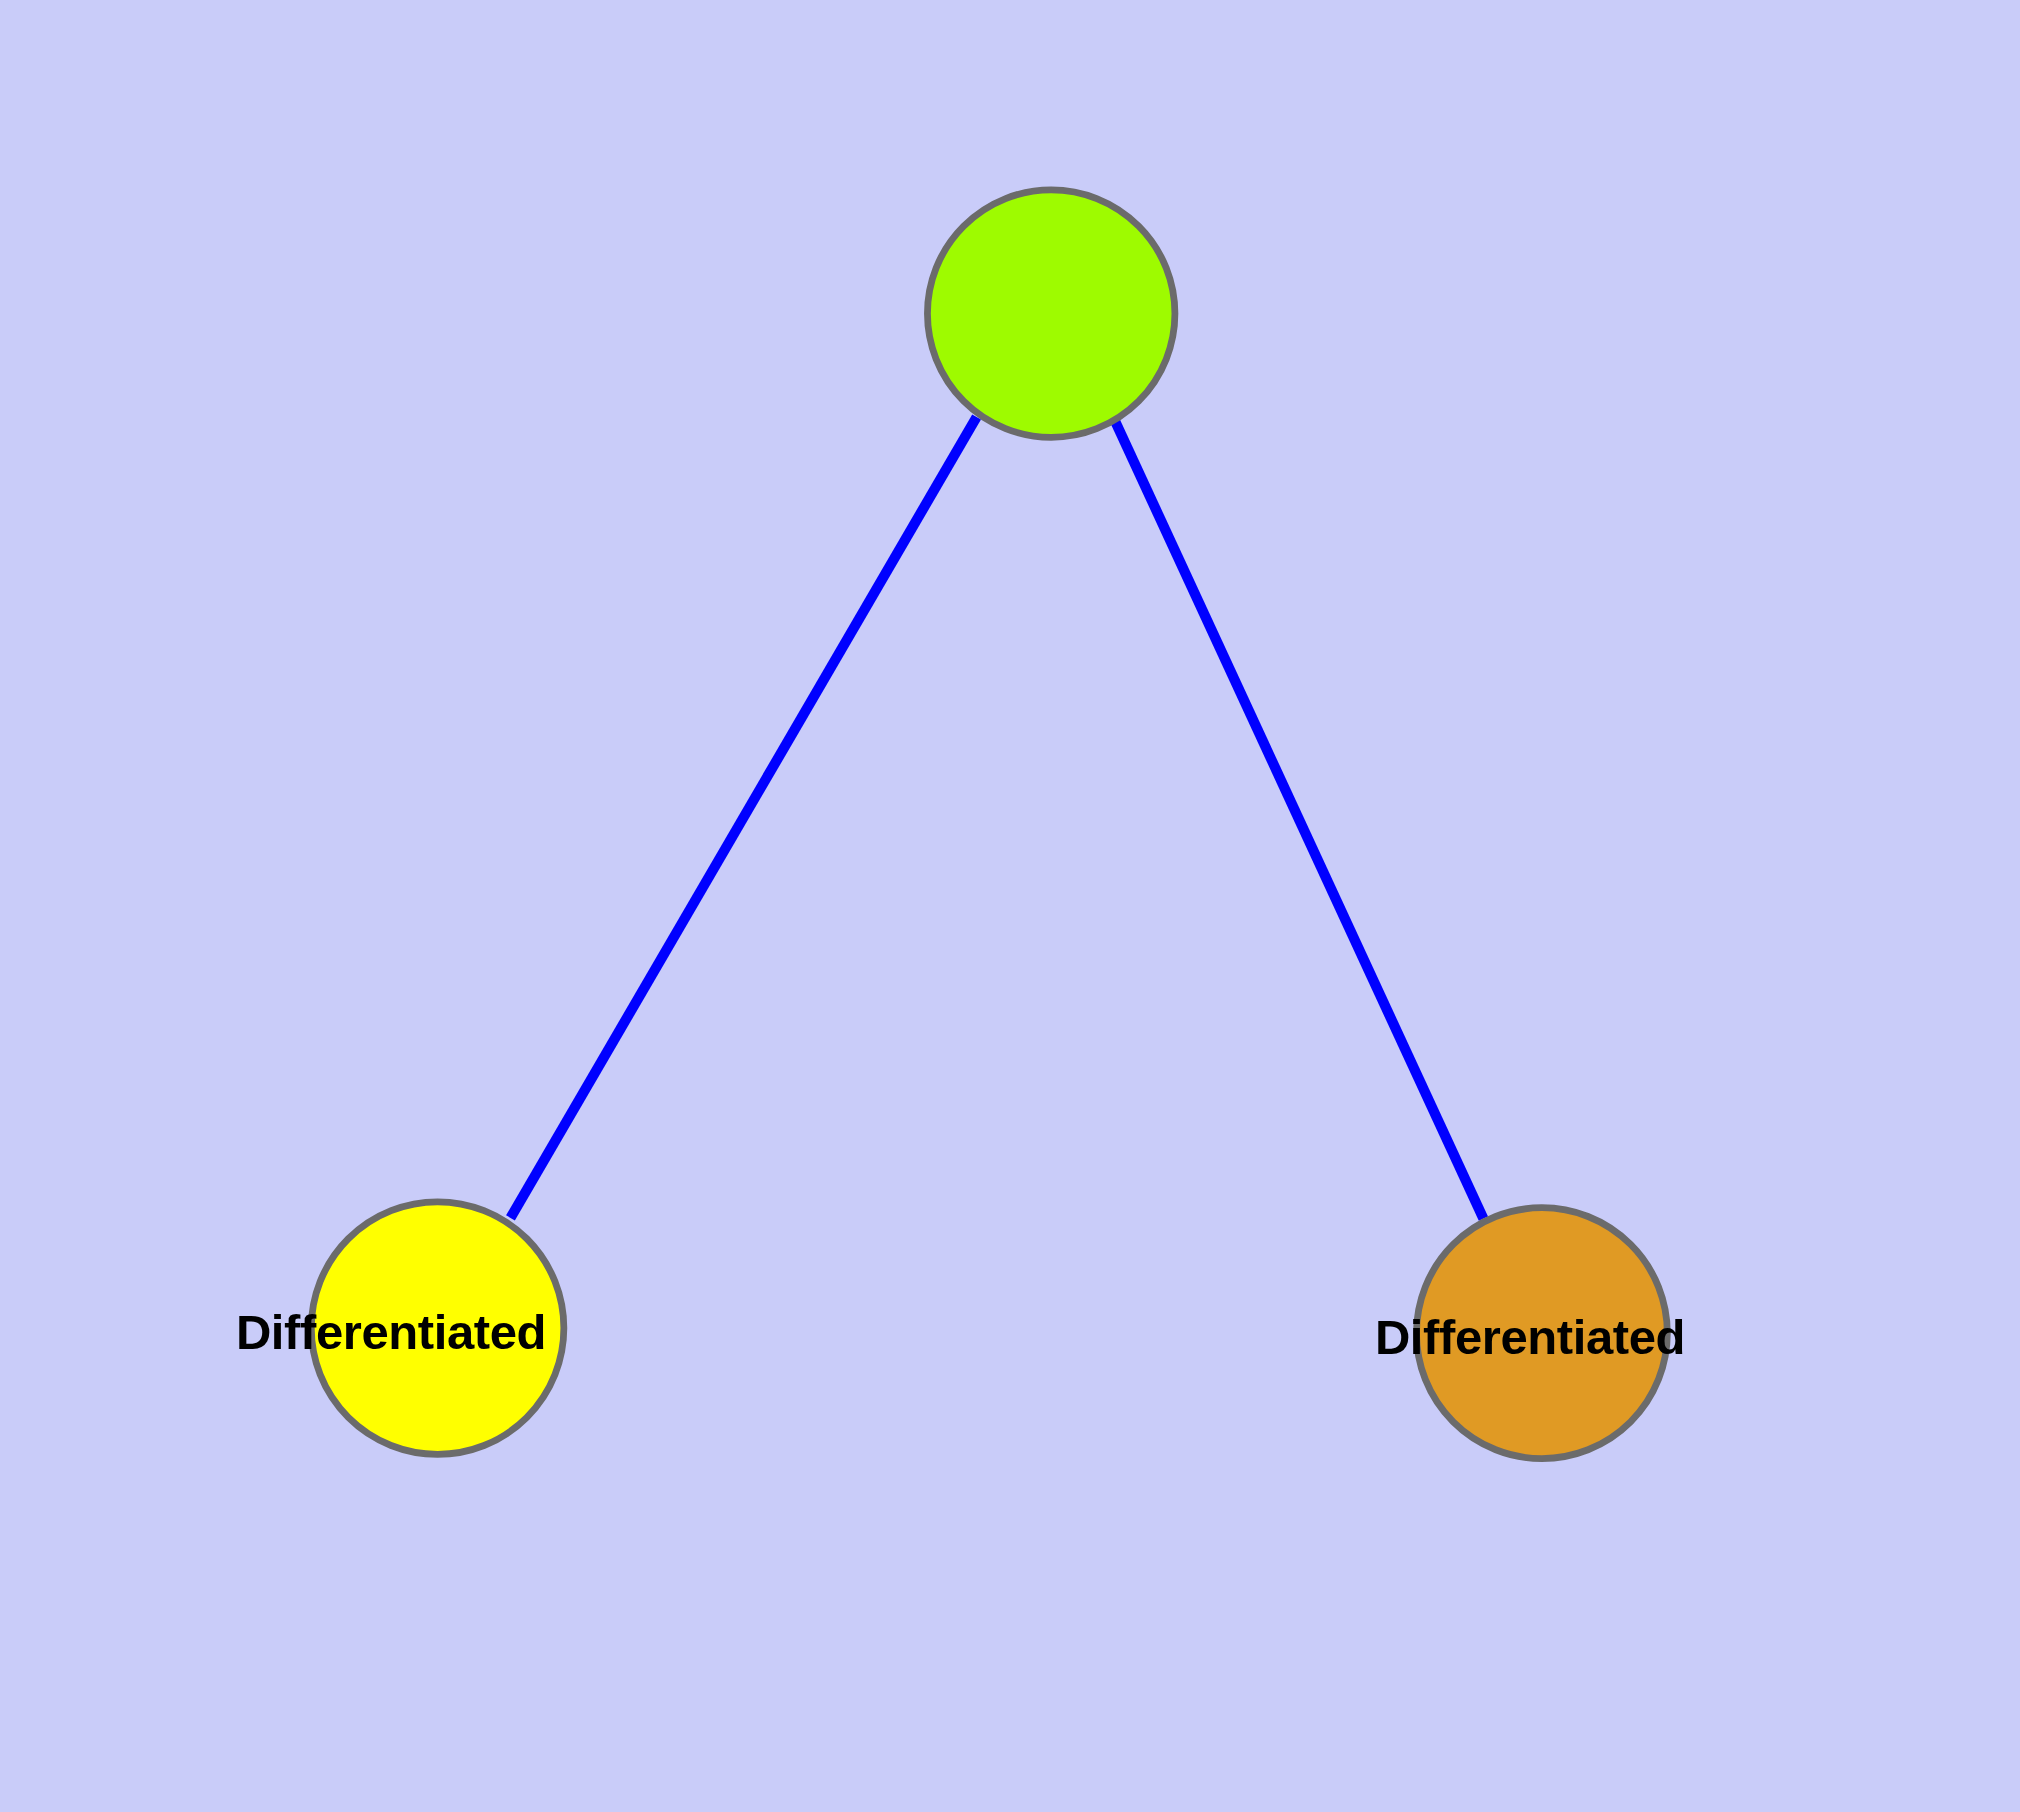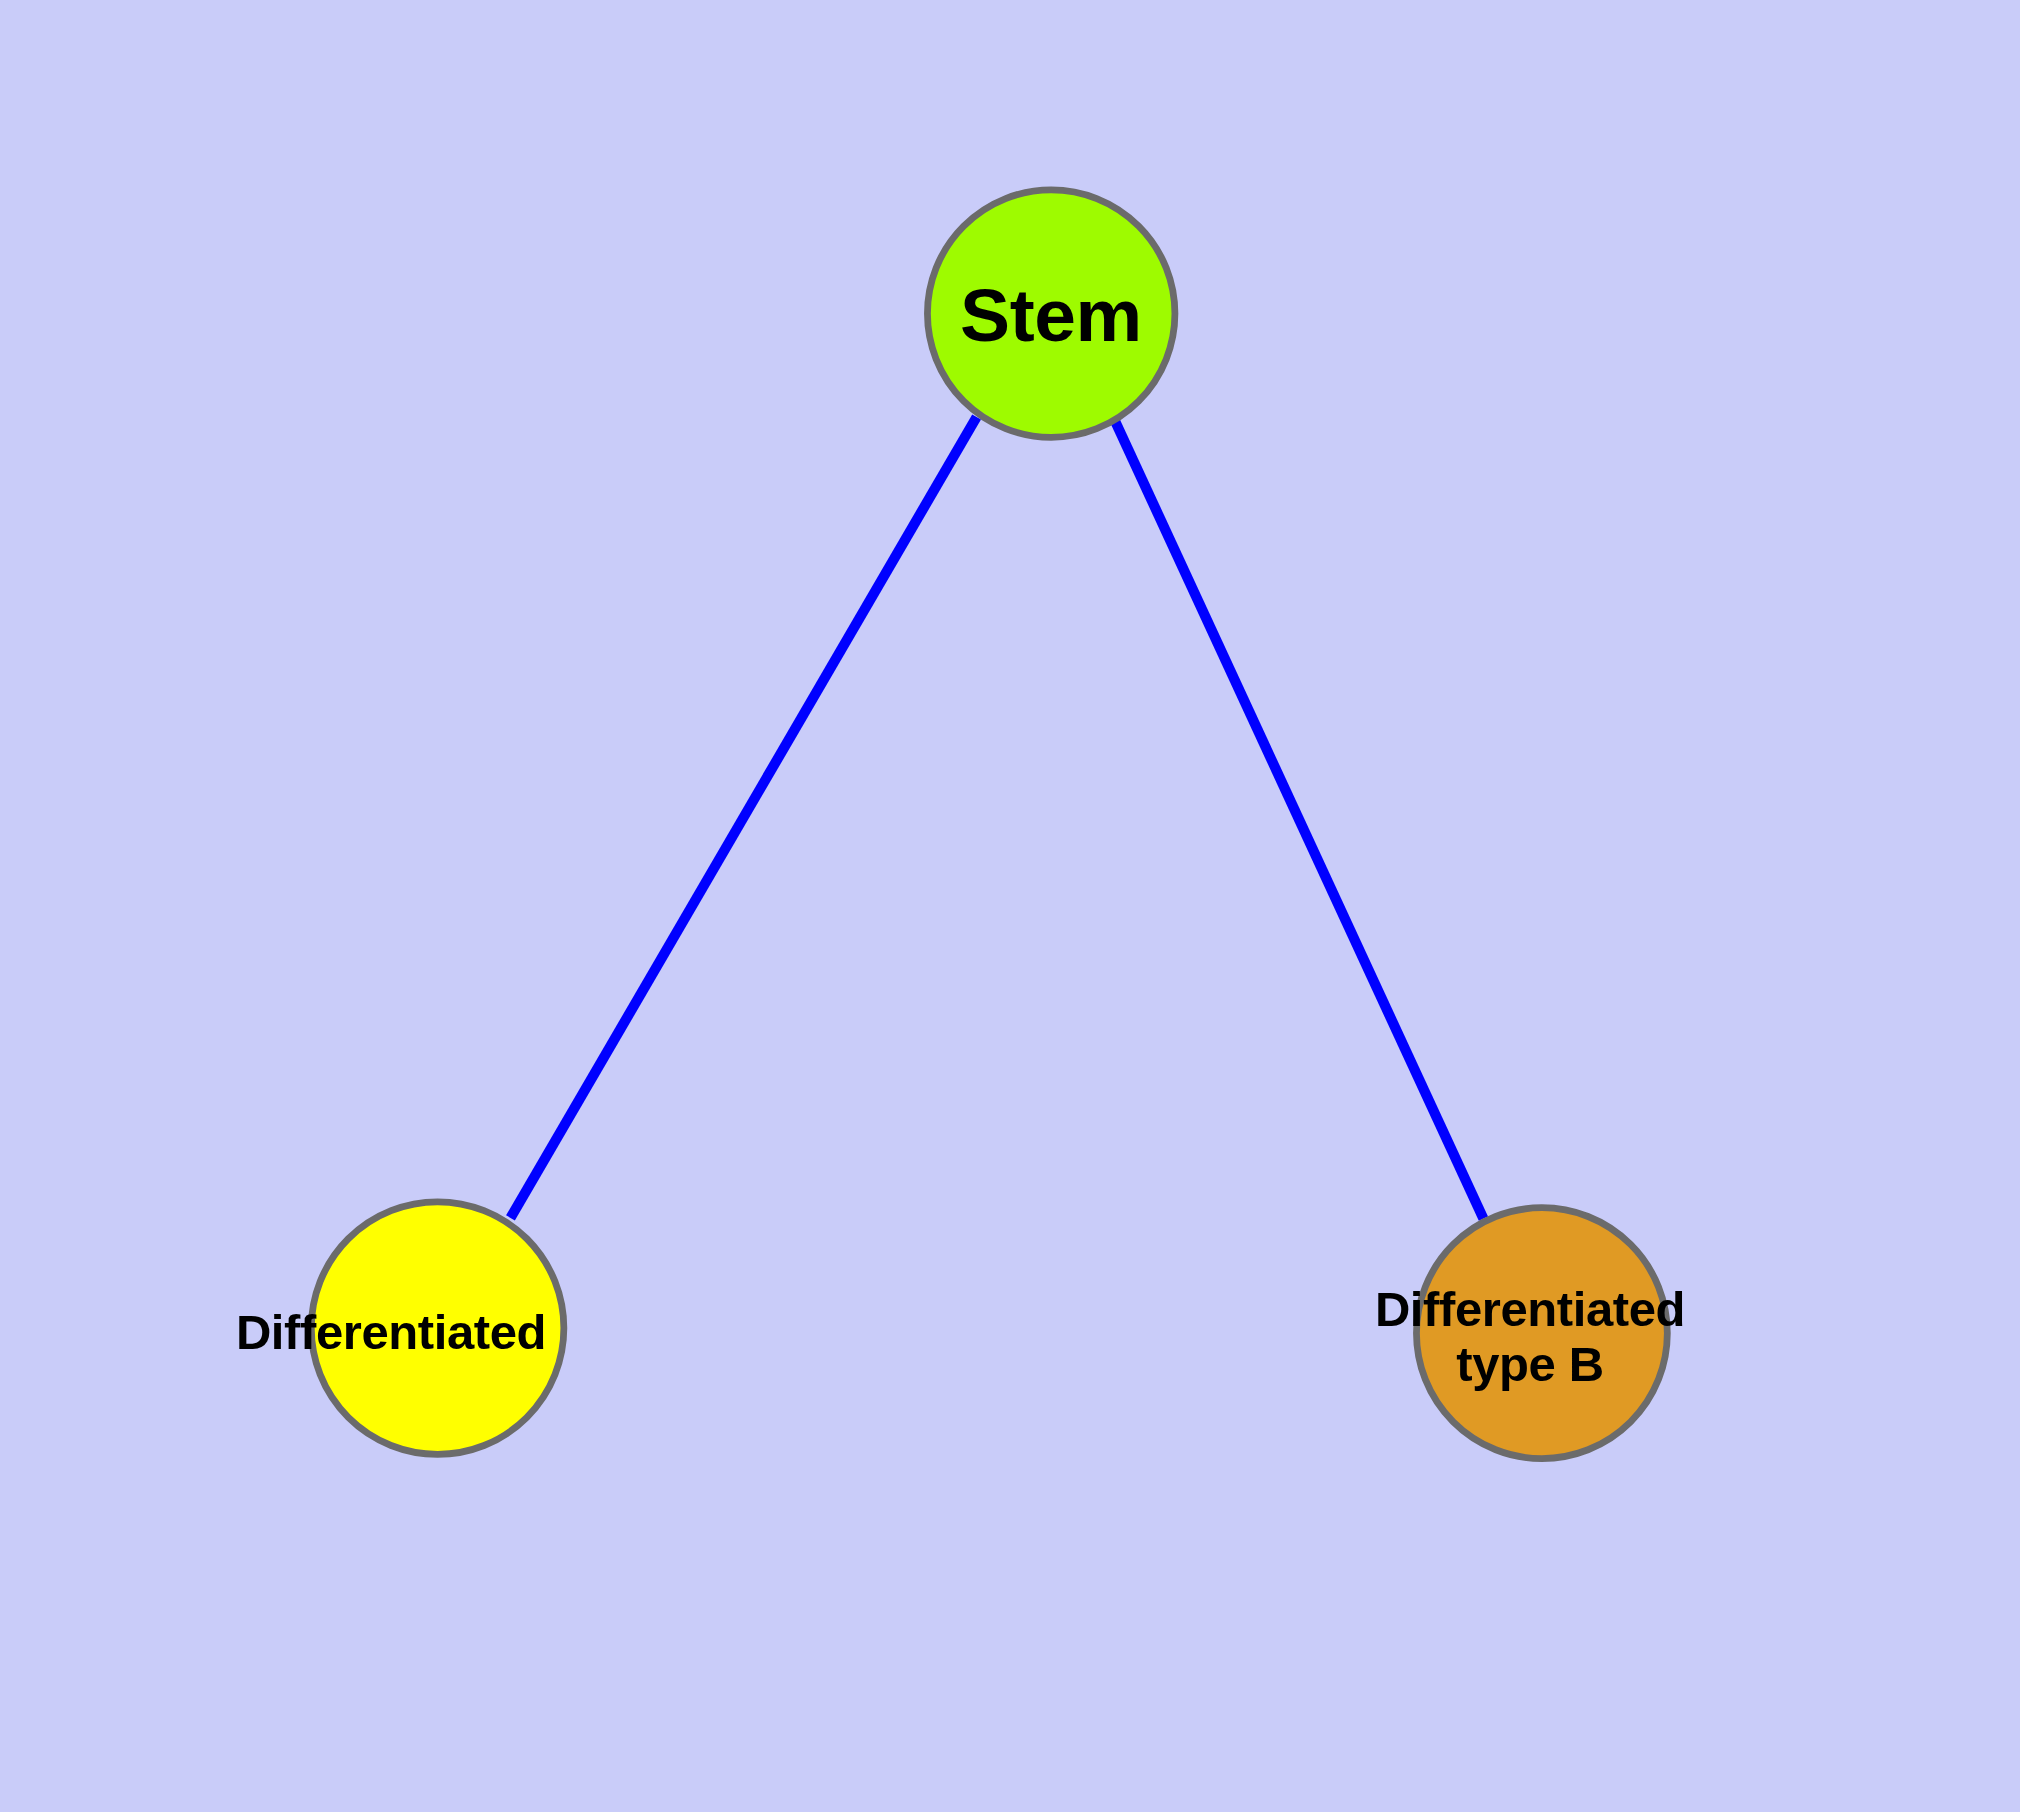--- a/index.html
+++ b/index.html
@@ -54,20 +54,19 @@
       <line x1="1152" y1="492" x2="602" y2="1437" stroke="#0000ff" stroke-width="12" stroke-linecap="butt"></line>
       <line x1="1315" y1="496" x2="1750" y2="1438" stroke="#0000ff" stroke-width="12" stroke-linecap="butt"></line>
     </g>
     <g>
       <circle cx="516" cy="1567" r="149" fill="#ffff00" stroke="#6b6b6b" stroke-width="8"></circle>
       <circle cx="1819" cy="1573" r="148" fill="#e09a24" stroke="#6b6b6b" stroke-width="8"></circle>
       <circle cx="1240" cy="370" r="146" fill="#9efb00" stroke="#6b6b6b" stroke-width="8"></circle>
     </g>
   </svg>
 
-  <div class="node-label stem-label" style="left: 1051px; top: 315px; color: rgb(0, 0, 0);">Stem</div>
 
   <div class="node-label" style="left: 391px; top: 1332px; color: rgb(0, 0, 0);"><span>Differentiated</span><br></div>
 
-  <div class="node-label" style="left: 1530px; top: 1337px; color: rgb(0, 0, 0);"><span>Differentiated</span><br><span>type B</span></div>
+  <div class="node-label" style="left: 1530px; top: 1337px; color: rgb(0, 0, 0);"><span>Differentiated</span><br></div>
 
 </div>
 
 
 </body></html>

